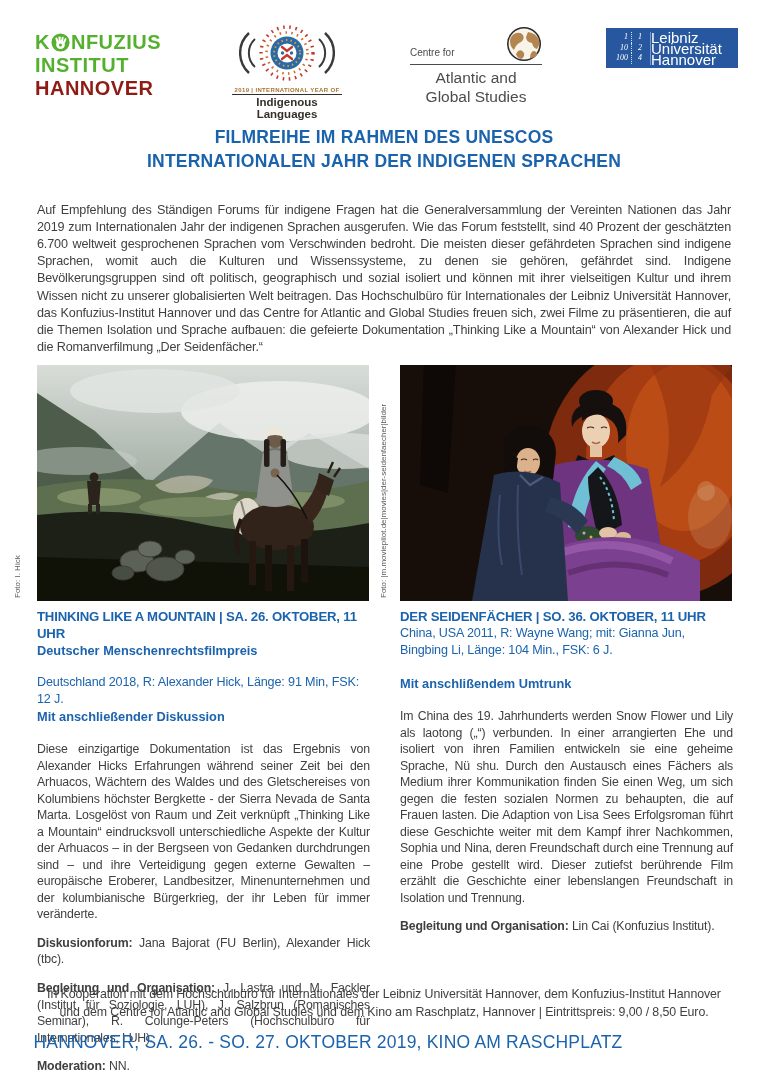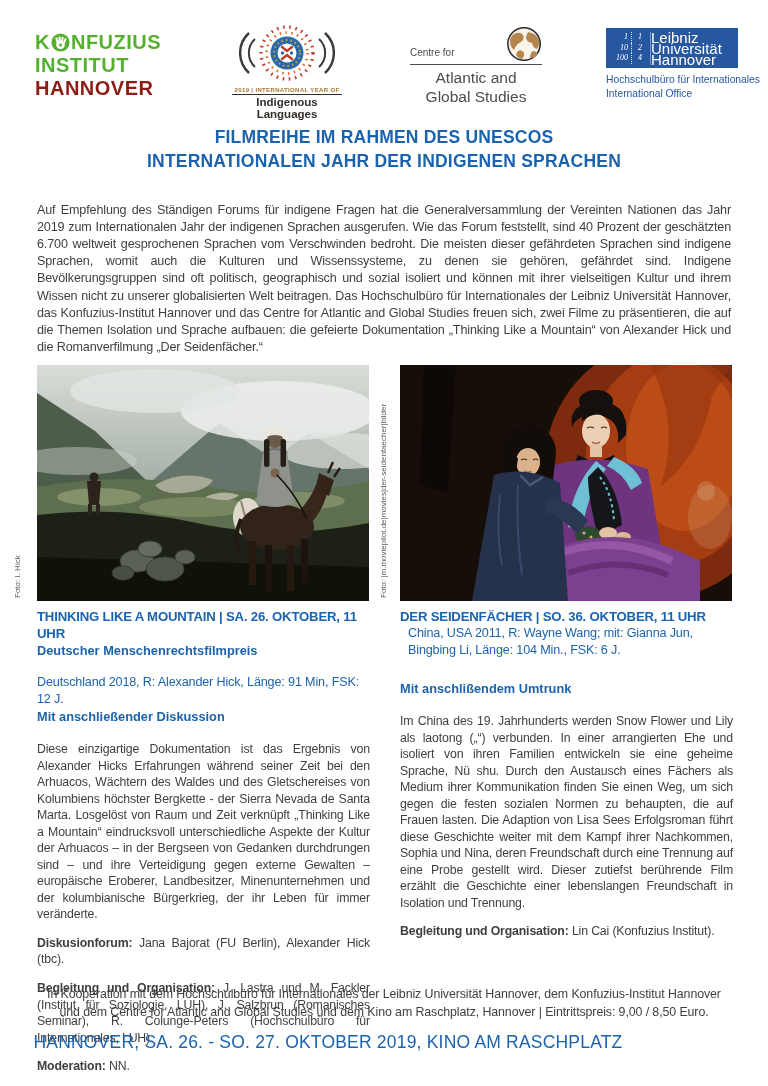--- a/index.html
+++ b/index.html
@@ -44,23 +44,23 @@
            transform-origin:0 100%;transform:rotate(-90deg);}
   #credit-left{left:22px;top:589px;}
   #credit-right{left:388px;top:589px;}
   
   .col{position:absolute;top:608px;width:333px;}
   #col-left{left:37px;}
   #col-right{left:400px;}
   .film-title{color:#1b63ad;font-weight:700;font-size:13.2px;line-height:17px;letter-spacing:-.2px;}
   .film-subtitle{color:#1b63ad;font-weight:700;font-size:12.8px;line-height:17px;}
   .film-details{color:#1b63ad;font-size:12.6px;line-height:17px;margin-top:15px;letter-spacing:-.15px;}
-  .film-details.tight{margin-top:0;margin-left:8px;}
+  .film-details.tight{margin-top:0;}
   .film-note{color:#1b63ad;font-weight:700;font-size:12.8px;line-height:17px;}
-  .film-note.gap{margin-top:21px;}
+  .film-note.gap{margin-top:16px;}
   .film-body{font-size:12.3px;line-height:16.5px;text-align:justify;margin-top:16px;letter-spacing:-.15px;}
   .credit{font-size:12.3px;line-height:16.5px;margin-top:8.5px;text-align:justify;letter-spacing:-.15px;}
   .credit-label{font-weight:700;}
   
   #footer{position:absolute;left:20px;top:986px;width:728px;text-align:center;
           font-size:12.4px;line-height:17.5px;letter-spacing:-.1px;}
   #event-line{position:absolute;left:0;top:1032px;width:656px;text-align:center;
               color:#1b63ad;font-size:17.5px;letter-spacing:.2px;}
 </style>
 </head>
@@ -131,24 +131,20 @@
         <span class="l">10</span>
           <span class="r">2</span>
         <span class="l">100</span>
           <span class="r">4</span>
       </div>
       <div class="lz-name">
         <div>Leibniz</div>
         <div>Universität</div>
         <div>Hannover</div>
       </div>
-    </div>
-    <div class="lz-sub">
-      <div>Hochschulbüro für Internationales</div>
-      <div>International Office</div>
     </div>
   </div>
 
   <div id="main-title">
     <div>FILMREIHE IM RAHMEN DES UNESCOS</div>
     <div>INTERNATIONALEN JAHR DER INDIGENEN SPRACHEN</div>
   </div>
 
   <p id="intro">Auf Empfehlung des Ständigen Forums für indigene Fragen hat die Generalversammlung der Vereinten Nationen das Jahr 2019 zum Internationalen Jahr der indigenen Sprachen ausgerufen. Wie das Forum feststellt, sind 40 Prozent der geschätzten 6.700 weltweit gesprochenen Sprachen vom Verschwinden bedroht. Die meisten dieser gefährdeten Sprachen sind indigene Sprachen, womit auch die Kulturen und Wissenssysteme, zu denen sie gehören, gefährdet sind. Indigene Bevölkerungsgruppen sind oft politisch, geographisch und sozial isoliert und können mit ihrer vielseitigen Kultur und ihrem Wissen nicht zu unserer globalisierten Welt beitragen. Das Hochschulbüro für Internationales der Leibniz Universität Hannover, das Konfuzius-Institut Hannover und das Centre for Atlantic and Global Studies freuen sich, zwei Filme zu präsentieren, die auf die Themen Isolation und Sprache aufbauen: die gefeierte Dokumentation „Thinking Like a Mountain“ von Alexander Hick und die Romanverfilmung „Der Seidenfächer.“</p>
 

